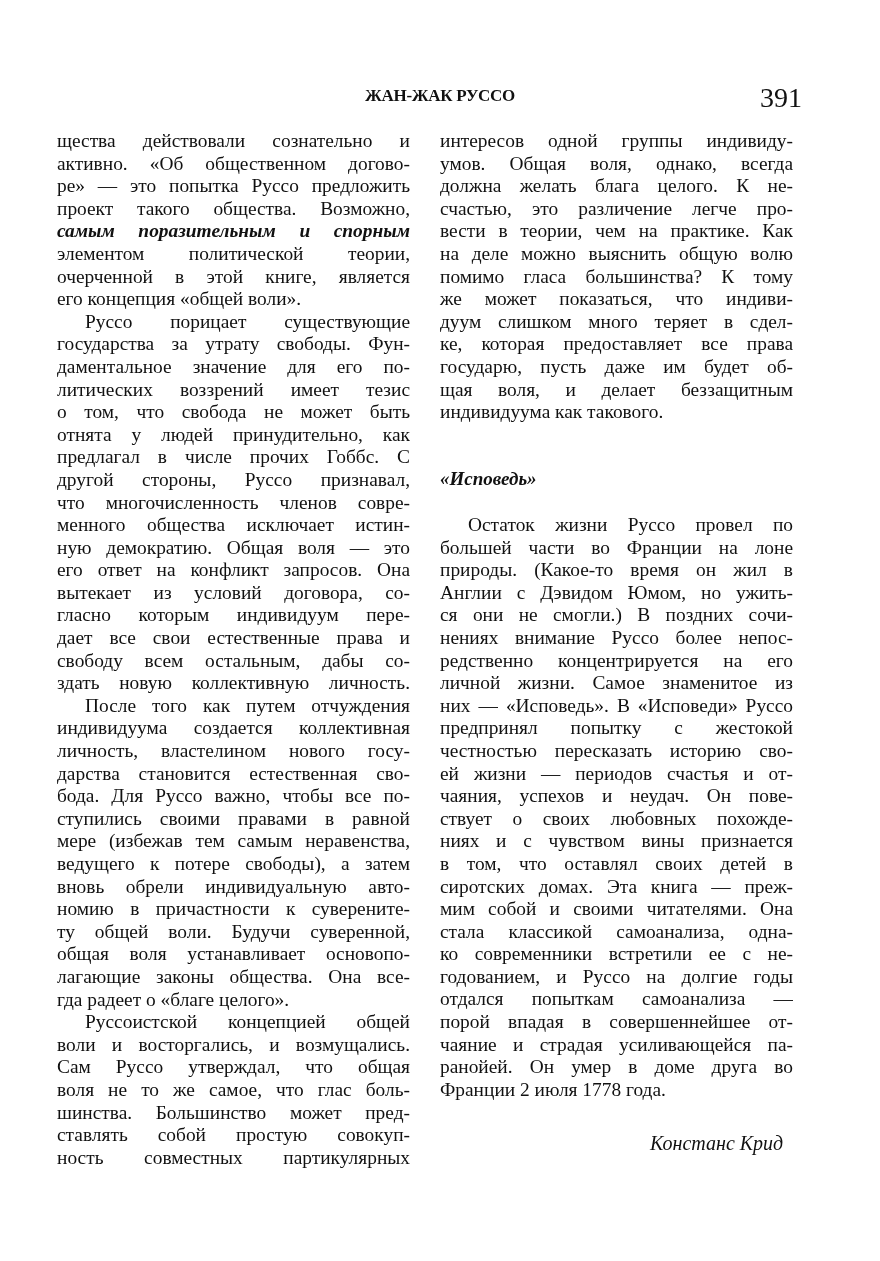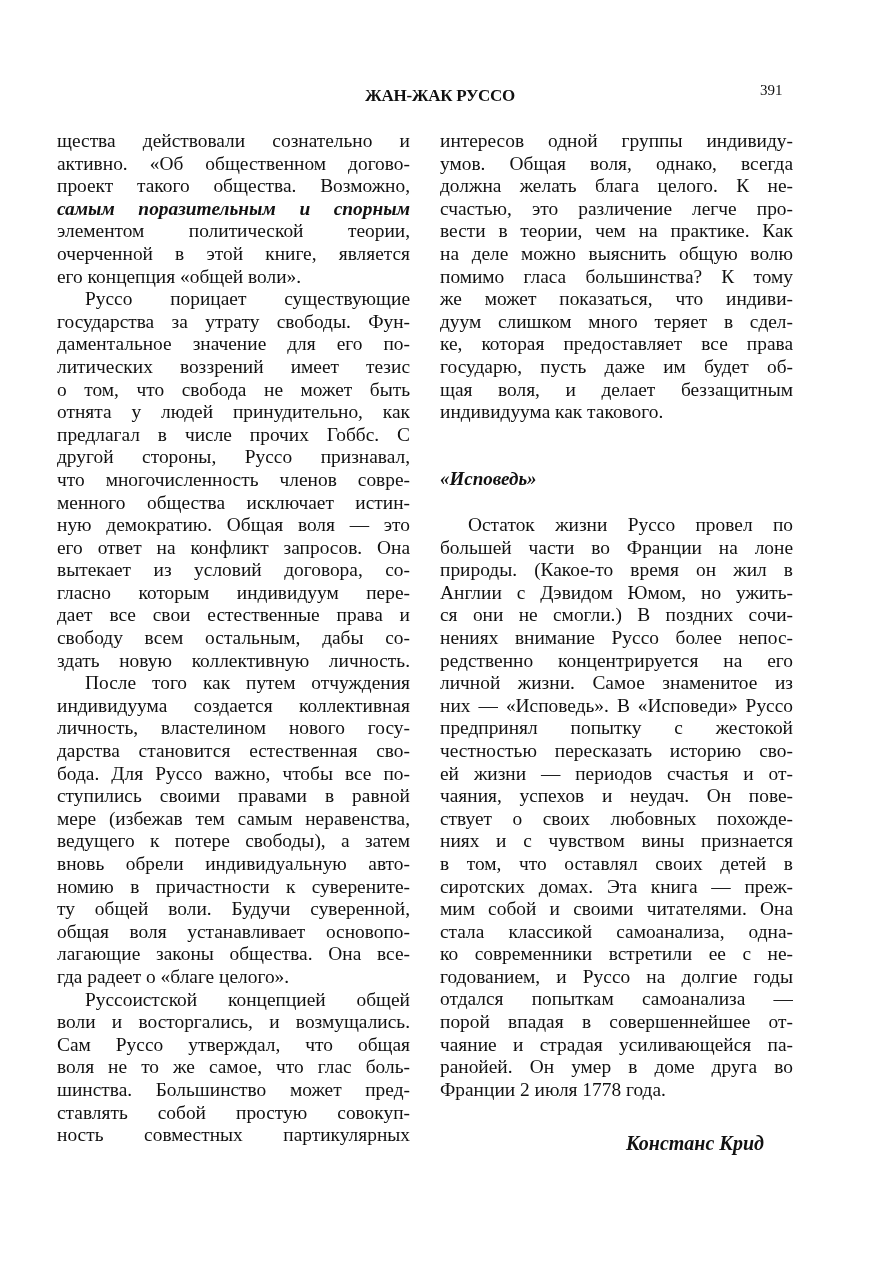--- a/index.html
+++ b/index.html
@@ -1,39 +1,40 @@
 <!DOCTYPE html>
 <html><head>
   <meta charset="utf-8">
   <style>
     html, body { margin: 0; padding: 0; background: #ffffff; }
     body { width: 880px; height: 1261px; position: relative; overflow: hidden; font-family: "Liberation Serif", serif; color: #111111; }
     .header-title { position: absolute; left: 0; width: 880px; top: 86px; text-align: center; font-weight: bold; font-size: 17px; letter-spacing: -0.3px; }
-    .page-number { position: absolute; left: 760px; top: 82px; font-size: 15px; }
+    .page-number { position: absolute; left: 760px; top: 82px; font-size: 28px; }
     .col { position: absolute; top: 130px; width: 353px; }
     .col-left { left: 57px; }
     .col-right { left: 440px; }
     .line { height: 22.6px; line-height: 22.6px; font-size: 19.4px; text-align: justify; text-align-last: justify; white-space: nowrap; overflow: visible; }
     .line.last { text-align-last: left; }
     .line.indent { padding-left: 28px; }
     .line .it { font-style: italic; font-weight: bold; }
     .section-heading { position: absolute; left: 440px; top: 468px; font-weight: bold; font-style: italic; font-size: 19px; }
-    .signature { position: absolute; left: 626px; top: 1132px; font-style: italic; font-size: 20px; font-weight: bold; }
+    .signature { position: absolute; left: 650px; top: 1132px; font-style: italic; font-size: 20px; }
   </style>
 </head>
 <body>
 
 <div>
   <div class="header-title">ЖАН-ЖАК РУССО</div>
   <div class="page-number">391</div>
 </div>
 
 <div class="col col-left">
   <div class="line">щества действовали сознательно и</div>
   <div class="line">активно. «Об общественном догово-</div>
+  <div class="line">ре» — это попытка Руссо предложить</div>
   <div class="line">проект такого общества. Возможно,</div>
   <div class="line"><span class="it">самым поразительным и спорным</span></div>
   <div class="line">элементом политической теории,</div>
   <div class="line">очерченной в этой книге, является</div>
   <div class="line last">его концепция «общей воли».</div>
   <div class="line indent">Руссо порицает существующие</div>
   <div class="line">государства за утрату свободы. Фун-</div>
   <div class="line">даментальное значение для его по-</div>
   <div class="line">литических воззрений имеет тезис</div>
   <div class="line">о том, что свобода не может быть</div>

